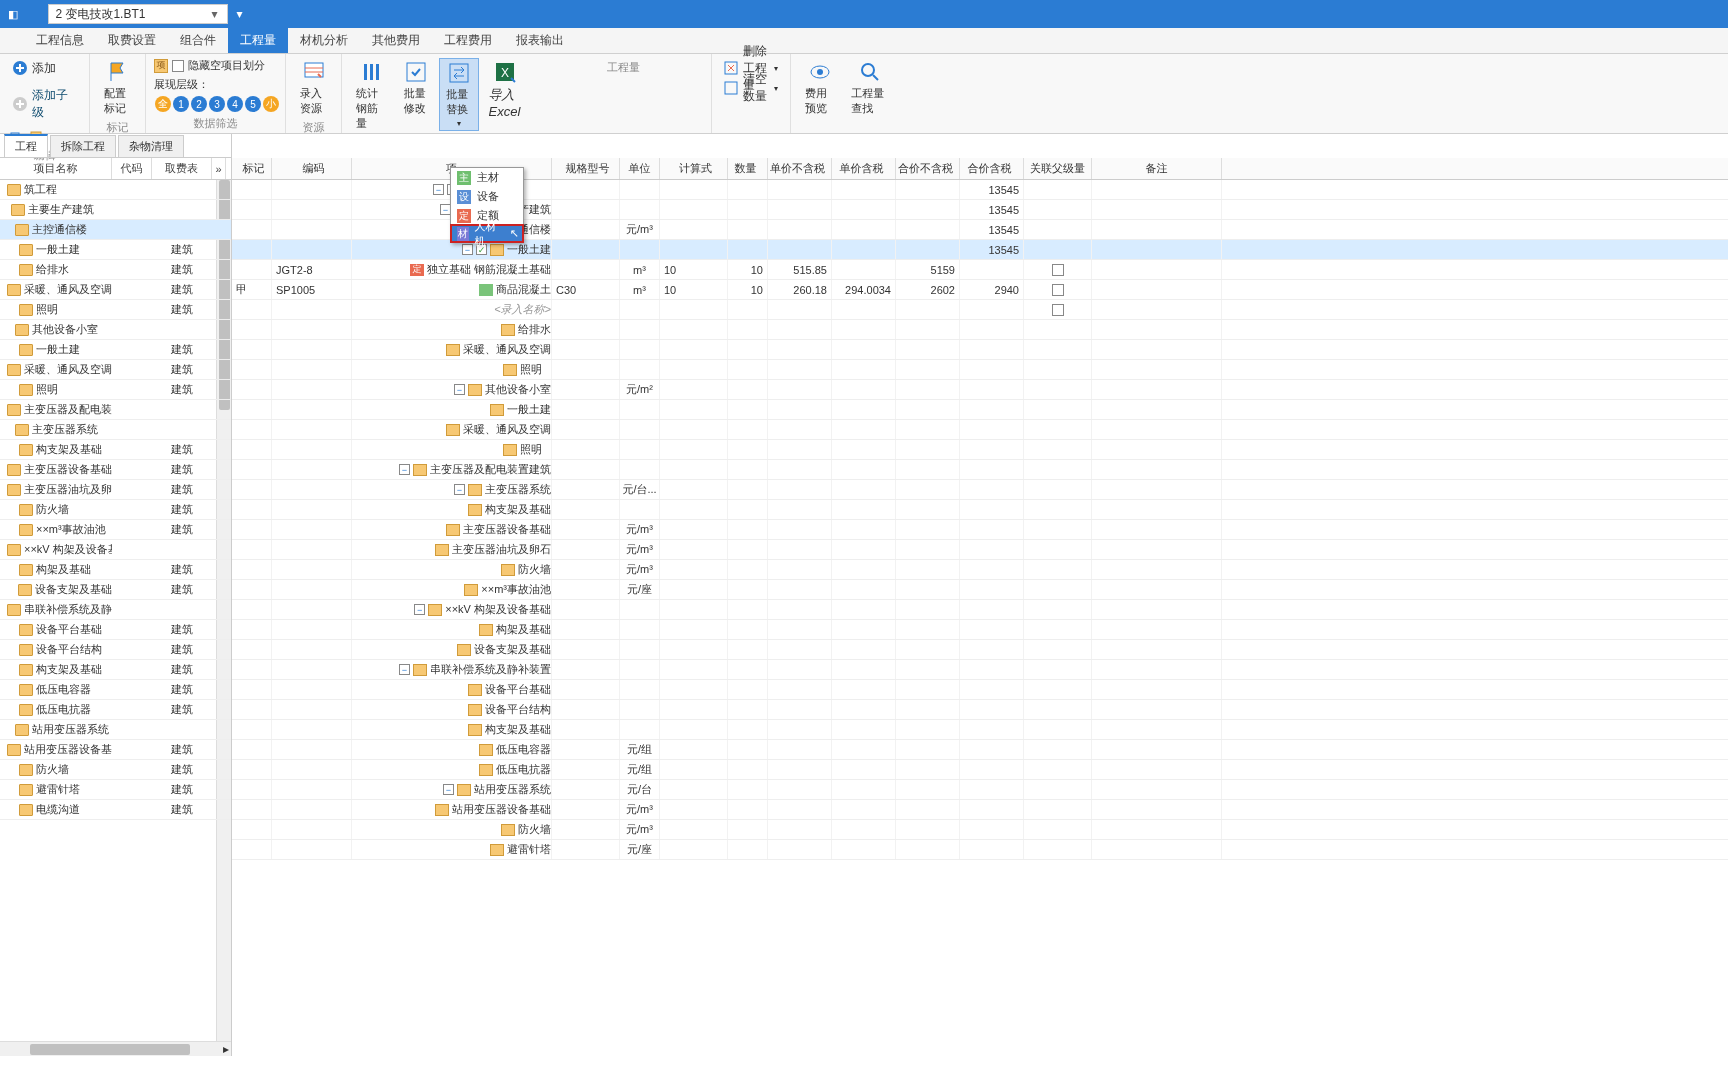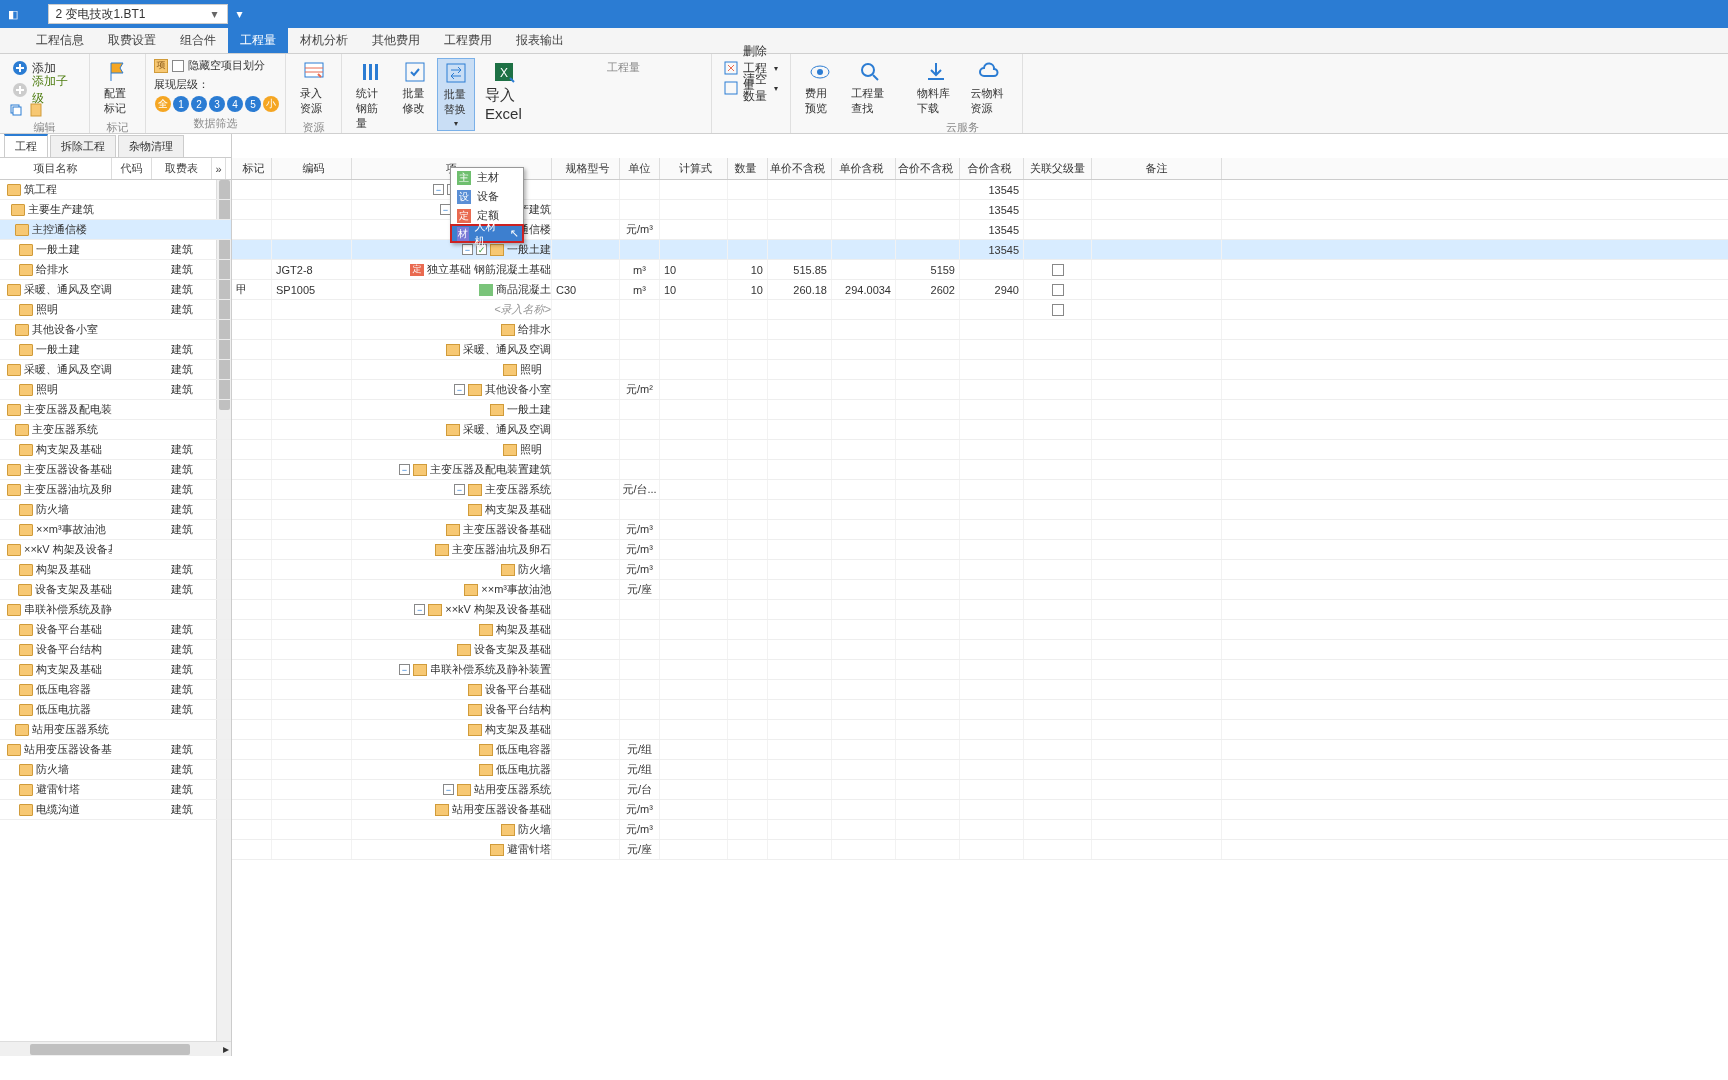--- a/index.html
+++ b/index.html
@@ -105,31 +105,31 @@
   <div class="tab">组合件</div>
   <div class="tab active">工程量</div>
   <div class="tab">材机分析</div>
   <div class="tab">其他费用</div>
   <div class="tab">工程费用</div>
   <div class="tab">报表输出</div>
 </div>
 
 <div class="ribbon">
   <div class="ribbon-group" style="width:90px;">
-    <div class="gbody" style="flex-direction:column;gap:2px;">
+    <div class="gbody" style="flex-direction:column;gap:16px;">
       <div class="rbtn small">
           <span class="ico">
             <svg class="ico-svg" width="16" height="16">
               <circle cx="8" cy="8" r="7" fill="#2b7cd3"></circle>
               <path d="M8 4v8M4 8h8" stroke="#fff" stroke-width="2"></path>
             </svg>
           </span>
           <span>添加</span>
         </div>
-      <div class="rbtn small" style="color:#4d7c0f;">
+      <div class="rbtn small" style="color:#0c4a6e;">
           <span class="ico">
             <svg class="ico-svg" width="16" height="16">
               <circle cx="8" cy="8" r="7" fill="#ccc"></circle>
               <path d="M8 4v8M4 8h8" stroke="#fff" stroke-width="2"></path>
             </svg>
           </span>
           <span>添加子级</span>
         </div>
       <div style="display:flex;gap:4px;">
         <span class="ico" style="width:16px;height:16px;"><svg width="16" height="16">
@@ -216,21 +216,21 @@
             </svg></span>
           <span style="font-size:11px;">批量替换</span>
           <span style="font-size:8px;">▾</span>
         </div>
       <div class="rbtn">
           <span class="ico"><svg width="24" height="24">
               <rect x="3" y="3" width="18" height="18" fill="#1e7145"></rect>
               <text x="12" y="17" fill="#fff" font-size="12" text-anchor="middle">X</text>
               <path d="M18 18l4 4" stroke="#2b7cd3" stroke-width="2"></path>
             </svg></span>
-          <span style="font-size:15px;">导入Excel</span>
+          <span style="font-size:13px;font-style:italic;">导入Excel</span>
         </div>
     </div>
     <div class="glabel">&nbsp;</div>
   </div>
 
   <div class="ribbon-group" style="width:176px;">
     <div class="glabel">工程量</div>
   </div>
 
   <div class="ribbon-group" style="width:80px;border-right:1px solid #e0e0e0;margin-left:-1px;">
@@ -267,37 +267,20 @@
           <span class="ico"><svg width="24" height="24">
               <circle cx="10" cy="10" r="6" fill="none" stroke="#2b7cd3" stroke-width="2"></circle>
               <path d="M15 15l5 5" stroke="#2b7cd3" stroke-width="2"></path>
             </svg></span>
           <span style="font-size:11px;">工程量查找</span>
         </div>
     </div>
     <div class="glabel">&nbsp;</div>
   </div>
 
-  <div class="ribbon-group" style="width:120px;">
-    <div class="gbody">
-      <div class="rbtn">
-          <span class="ico"><svg width="24" height="24">
-              <path d="M12 3v12M7 10l5 5 5-5M4 19h16" stroke="#2b7cd3" stroke-width="2" fill="none"></path>
-            </svg></span>
-          <span style="font-size:11px;">物料库下载</span>
-        </div>
-      <div class="rbtn">
-          <span class="ico"><svg width="24" height="24">
-              <path d="M7 16a4 4 0 010-8 5 5 0 0110 1 3 3 0 010 7H7z" fill="none" stroke="#2b7cd3" stroke-width="2"></path>
-            </svg></span>
-          <span style="font-size:11px;">云物料资源</span>
-        </div>
-    </div>
-    <div class="glabel">云服务</div>
-  </div>
 
   <div class="dropdown-menu" id="dd-menu">
       <div class="item">
         <span class="ico-sq" style="background:#6fbf6f">主</span>
         <span>主材</span>
       </div>
       <div class="item">
         <span class="ico-sq" style="background:#5a8fd6">设</span>
         <span>设备</span>
       </div>

